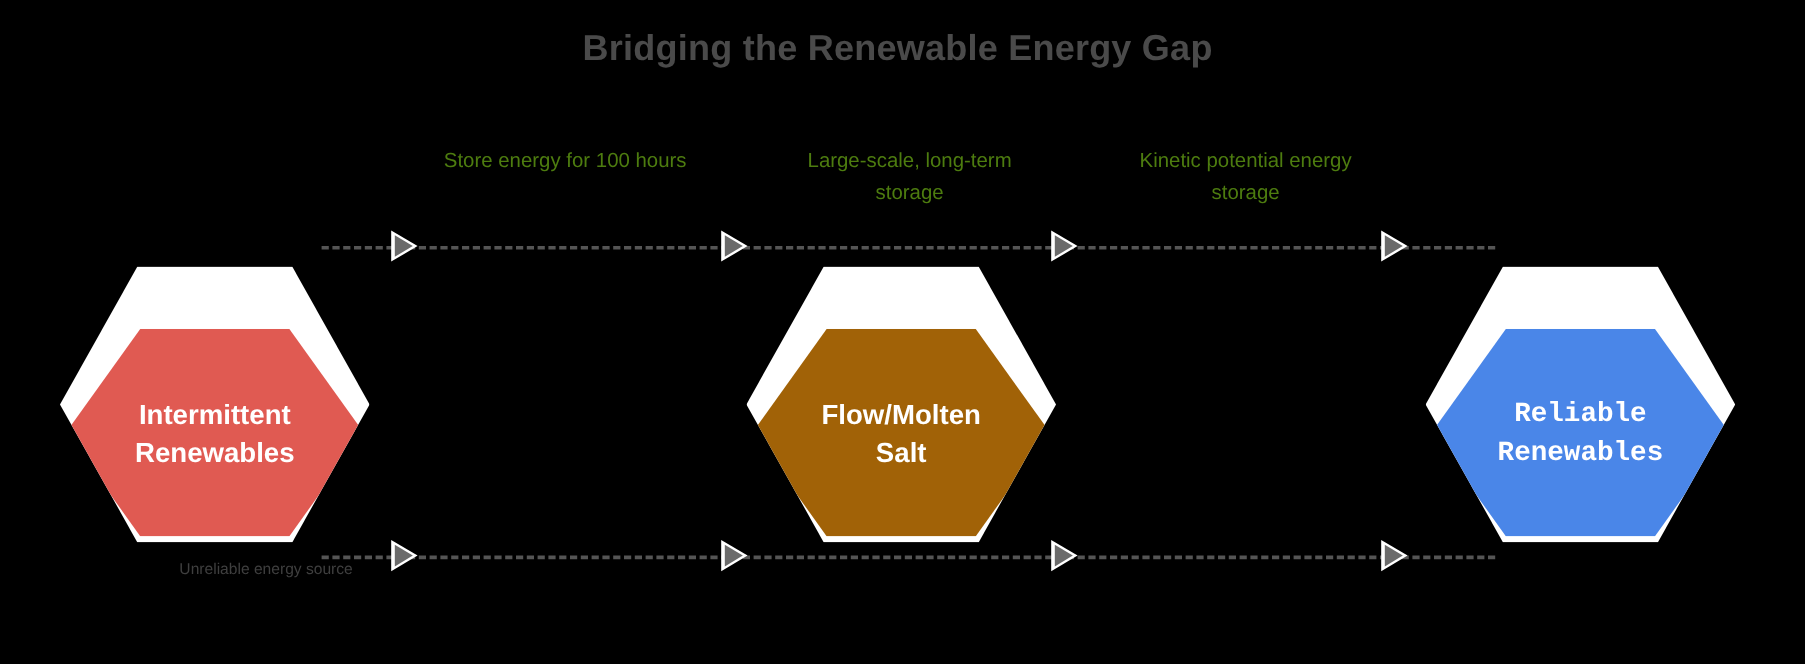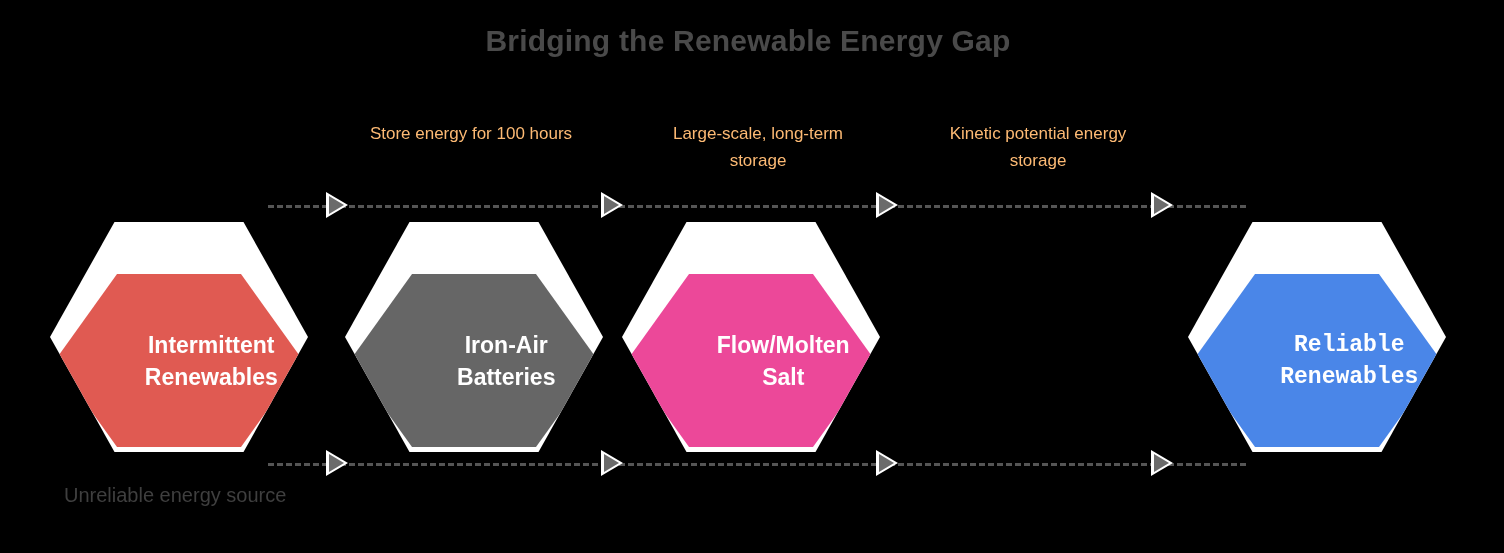--- a/index.html
+++ b/index.html
@@ -28,21 +28,21 @@
     font-weight: bold;
     letter-spacing: 0.2px;
   }
 
   
   .top-caption {
     position: absolute;
     top: 120px;
     width: 210px;
     text-align: center;
-    color: #fdba74;
+    color: #4d7c0f;
     font-size: 17px;
     line-height: 27px;
     font-weight: normal;
   }
   .top-caption.c1 { left: 366px; }
   .top-caption.c2 { left: 653px; }
   .top-caption.c3 { left: 933px; }
 
   
   .flow-line {
@@ -102,41 +102,41 @@
   }
   .hex-inner {
     position: absolute;
     left: 5px;
     top: 5px;
     right: 5px;
     bottom: 5px;
     clip-path: polygon(25% 0%, 75% 0%, 100% 50%, 75% 100%, 25% 100%, 0% 50%);
     display: flex;
     align-items: center;
-    justify-content: flex-end;
+    justify-content: center;
     margin-top: 47px;
   }
   .hex-label {
     color: #ffffff;
     font-size: 23px;
     font-weight: bold;
     line-height: 32px;
     text-align: center;
     width: 74%;
     white-space: pre-line;
   }
 
   
   .bottom-caption {
     position: absolute;
-    top: 482px;
+    top: 460px;
     width: 230px;
-    text-align: left;
+    text-align: right;
     color: #3f3f3f;
-    font-size: 20px;
+    font-size: 13px;
     line-height: 27px;
     font-weight: normal;
   }
   .bottom-caption.b1 { left: 64px; }
   .bottom-caption.b2 { left: 1202px; }
 </style>
 </head>
 <body>
 
 <div id="canvas">
@@ -155,32 +155,24 @@
 
   <div class="hex-wrap h1">
     <div class="hex-outer">
       <div class="hex-inner" style="background:#e05a52">
         <div class="hex-label">Intermittent
 Renewables</div>
       </div>
     </div>
   </div>
 
-  <div class="hex-wrap h2">
-    <div class="hex-outer">
-      <div class="hex-inner" style="background:#666666">
-        <div class="hex-label">Iron-Air
-Batteries</div>
-      </div>
-    </div>
-  </div>
 
   <div class="hex-wrap h3">
     <div class="hex-outer">
-      <div class="hex-inner" style="background:#ec4899">
+      <div class="hex-inner" style="background:#a16207">
         <div class="hex-label">Flow/Molten
 Salt</div>
       </div>
     </div>
   </div>
 
 
   <div class="hex-wrap h5">
     <div class="hex-outer">
       <div class="hex-inner" style="background:#4a86e8">

